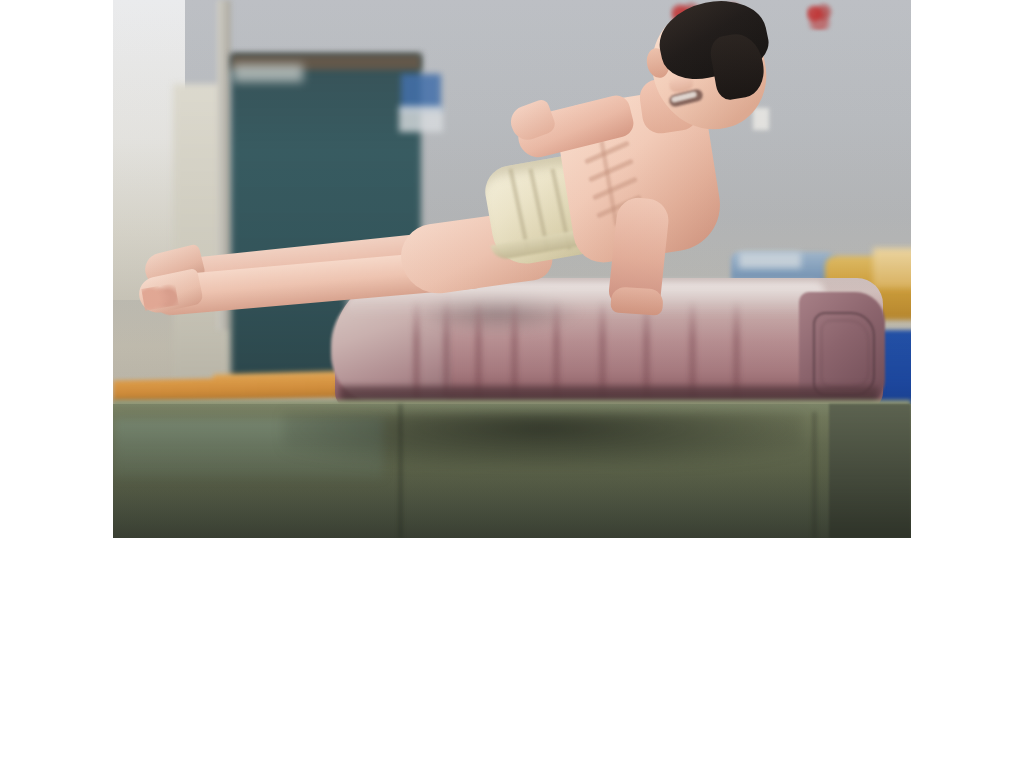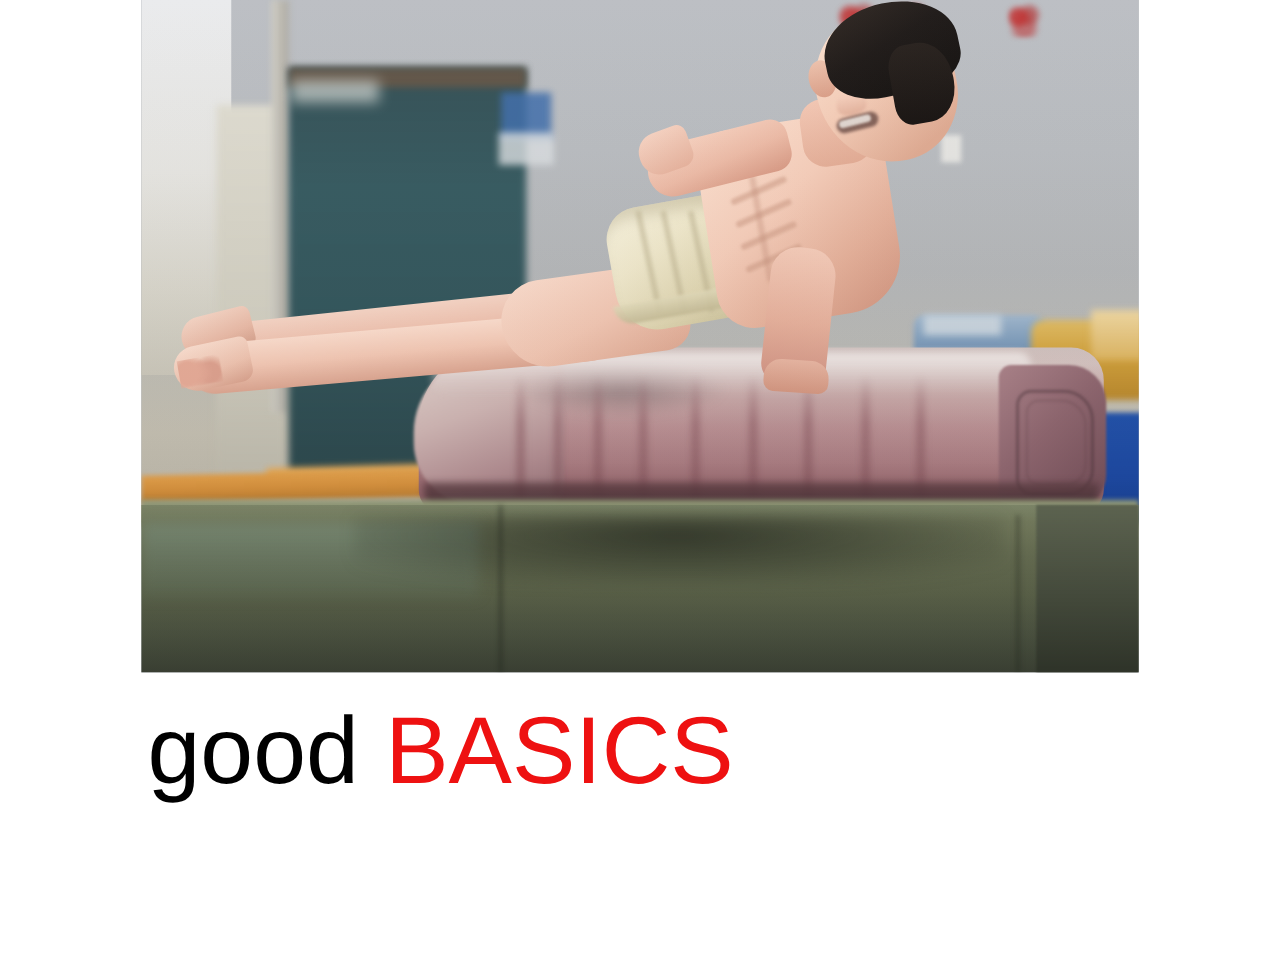--- a/index.html
+++ b/index.html
@@ -531,15 +531,14 @@
     <div class="layer mouth"></div>
     <div class="layer mouth-teeth"></div>
     <div class="layer eye-shadow"></div>
     <div class="layer brow"></div>
     <div class="layer hair"></div>
     <div class="layer hair-side"></div>
 
     <div class="layer photo-grain"></div>
   </div>
 
-  <div id="caption"><span class="w-good">good</span><span> </span><span class="w-basics">BASICS</span></div>
 
 </div>
 
 </body></html>

